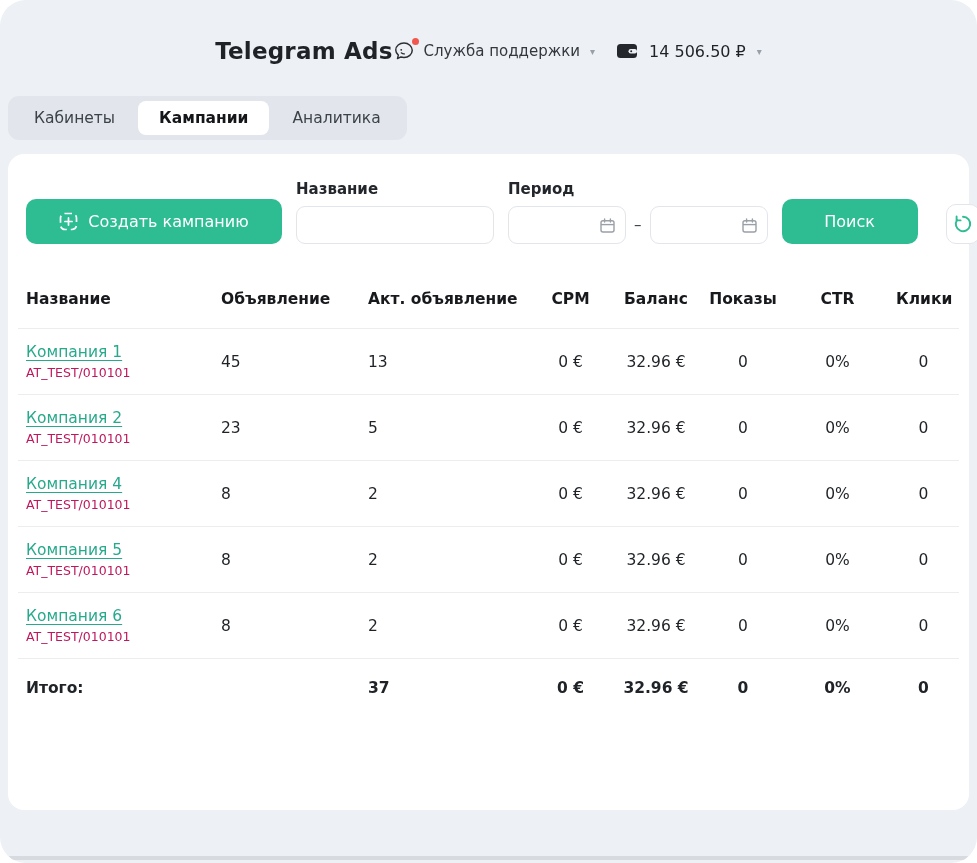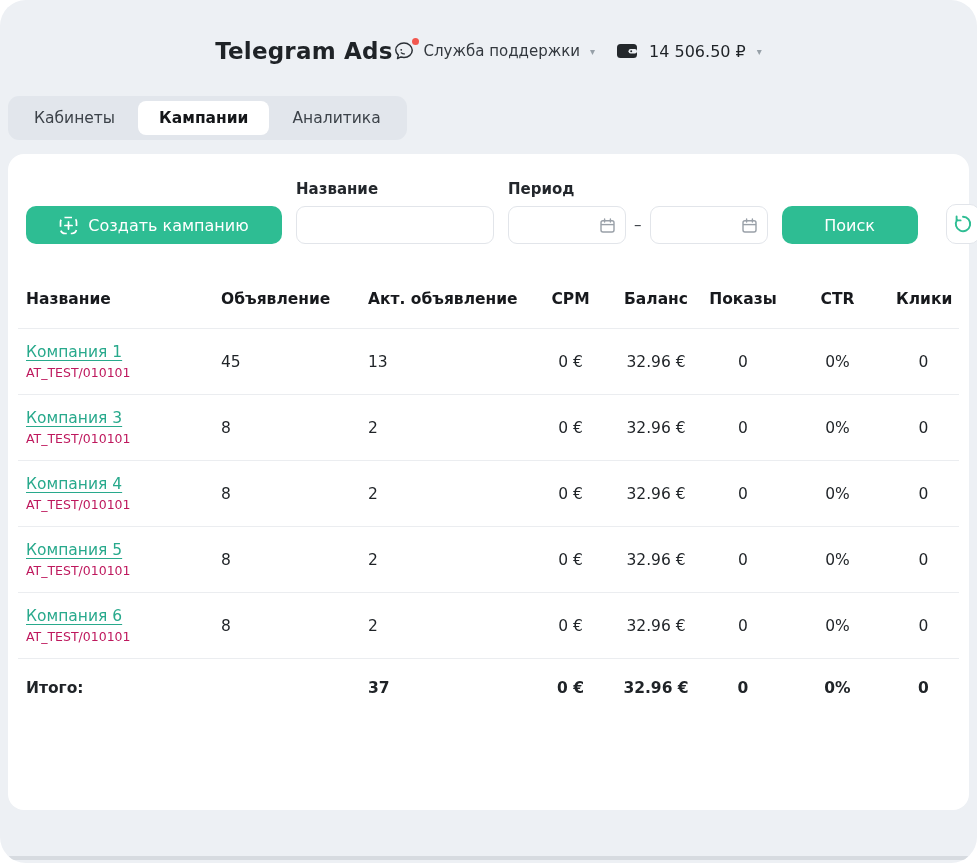--- a/index.html
+++ b/index.html
@@ -26,21 +26,21 @@
   
   .card {
     margin:14px 8px 0 8px; background:#ffffff; border-radius:16px;
     padding:26px 10px 10px 10px; min-height:656px;
   }
   .filters { display:flex; align-items:flex-end; gap:14px; padding:0 8px; }
   .btn-green {
     background:#2ebd93; color:#fff; border:none; border-radius:10px;
     font-family:inherit; font-size:16px; cursor:pointer;
     display:inline-flex; align-items:center; justify-content:center; gap:10px;
-    height:38px;
+    height:45px;
   }
   .btn-create { padding:0 22px; min-width:256px; }
   .btn-search { padding:0 20px; min-width:136px; }
   .field { display:flex; flex-direction:column; gap:8px; }
   .field label { font-size:15px; font-weight:600; color:#23272c; }
   .text-input {
     width:198px; height:38px; border:1px solid #e2e5ea; border-radius:9px;
     padding:0 12px; font-family:inherit; font-size:14px; color:#23272c; background:#fff; outline:none;
   }
   .period-row { display:flex; align-items:center; gap:8px; }
@@ -207,34 +207,34 @@
     </td>
     <td>45</td>
     <td>13</td>
     <td class="center">0 €</td>
     <td class="center">32.96 €</td>
     <td class="center">0</td>
     <td class="center">0%</td>
     <td class="center">0</td>
   </tr>
 
-
-  <tr>
-    <td>
-      <a class="camp-link" href="#">Компания 3</a>
-      <div class="camp-code">AT_TEST/010101</div>
-    </td>
-    <td>8</td>
-    <td>2</td>
-    <td class="center">0 €</td>
-    <td class="center">32.96 €</td>
-    <td class="center">0</td>
-    <td class="center">0%</td>
-    <td class="center">0</td>
-  </tr>
+  <tr>
+    <td>
+      <a class="camp-link" href="#">Компания 2</a>
+      <div class="camp-code">AT_TEST/010101</div>
+    </td>
+    <td>23</td>
+    <td>5</td>
+    <td class="center">0 €</td>
+    <td class="center">32.96 €</td>
+    <td class="center">0</td>
+    <td class="center">0%</td>
+    <td class="center">0</td>
+  </tr>
+
 
   <tr>
     <td>
       <a class="camp-link" href="#">Компания 4</a>
       <div class="camp-code">AT_TEST/010101</div>
     </td>
     <td>8</td>
     <td>2</td>
     <td class="center">0 €</td>
     <td class="center">32.96 €</td>

